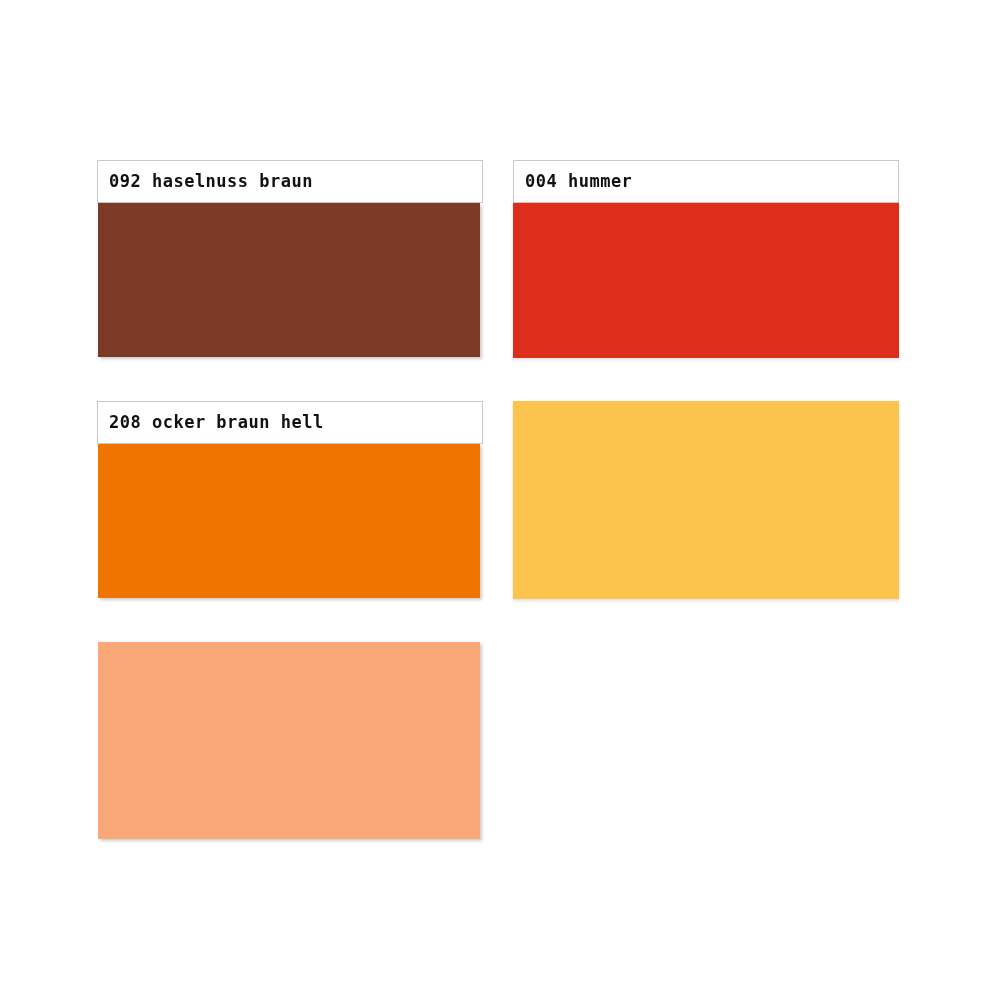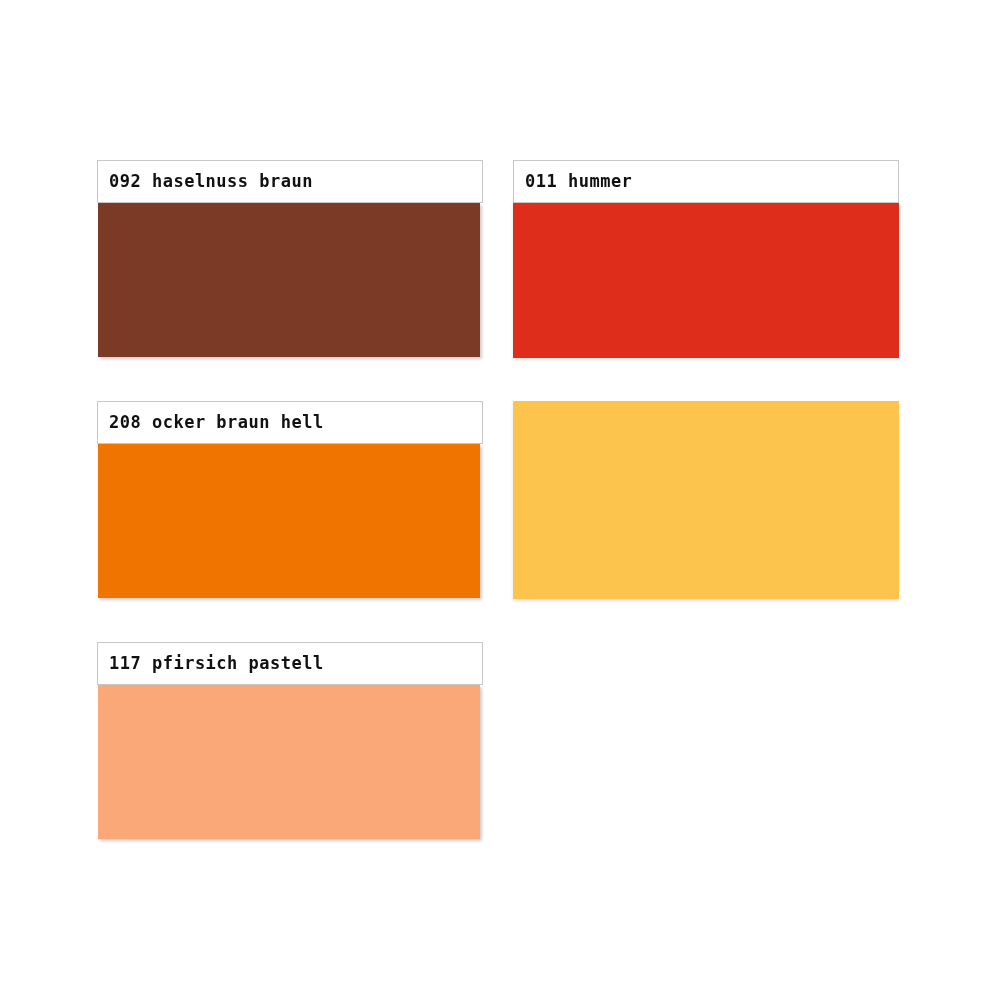--- a/index.html
+++ b/index.html
@@ -98,21 +98,21 @@
       <div class="swatch-label-box">
         <span class="swatch-label-text">092 haselnuss braun</span>
       </div>
       <div class="swatch-color-wrap">
         <div class="swatch-color" style="background-color: rgb(123, 58, 38);"></div>
       </div>
     </div>
 
     <div class="swatch-card col-right">
       <div class="swatch-label-box">
-        <span class="swatch-label-text">011 hummer</span>
+        <span class="swatch-label-text">004 hummer</span>
       </div>
       <div class="swatch-color-wrap">
         <div class="swatch-color" style="background-color: rgb(222, 45, 27);"></div>
       </div>
     </div>
 
     <div class="swatch-card col-left">
       <div class="swatch-label-box">
         <span class="swatch-label-text">208 ocker braun hell</span>
       </div>
@@ -121,23 +121,20 @@
       </div>
     </div>
 
     <div class="swatch-card col-right">
       <div class="swatch-color-wrap">
         <div class="swatch-color" style="background-color: rgb(252, 196, 77);"></div>
       </div>
     </div>
 
     <div class="swatch-card col-left">
-      <div class="swatch-label-box">
-        <span class="swatch-label-text">117 pfirsich pastell</span>
-      </div>
       <div class="swatch-color-wrap">
         <div class="swatch-color" style="background-color: rgb(251, 168, 120);"></div>
       </div>
     </div>
 
 
   </div>
 </div>
 
 </body></html>

